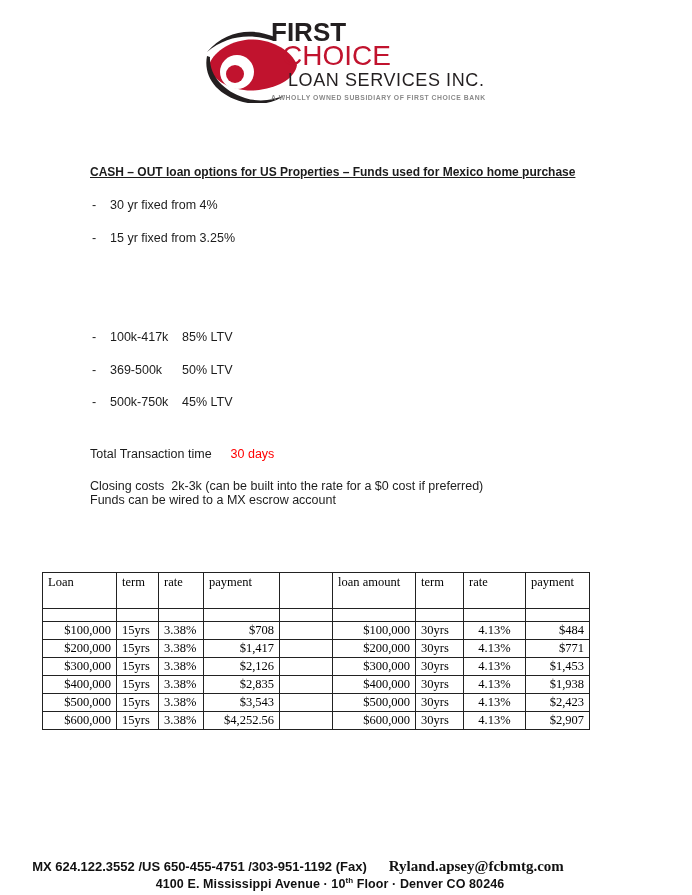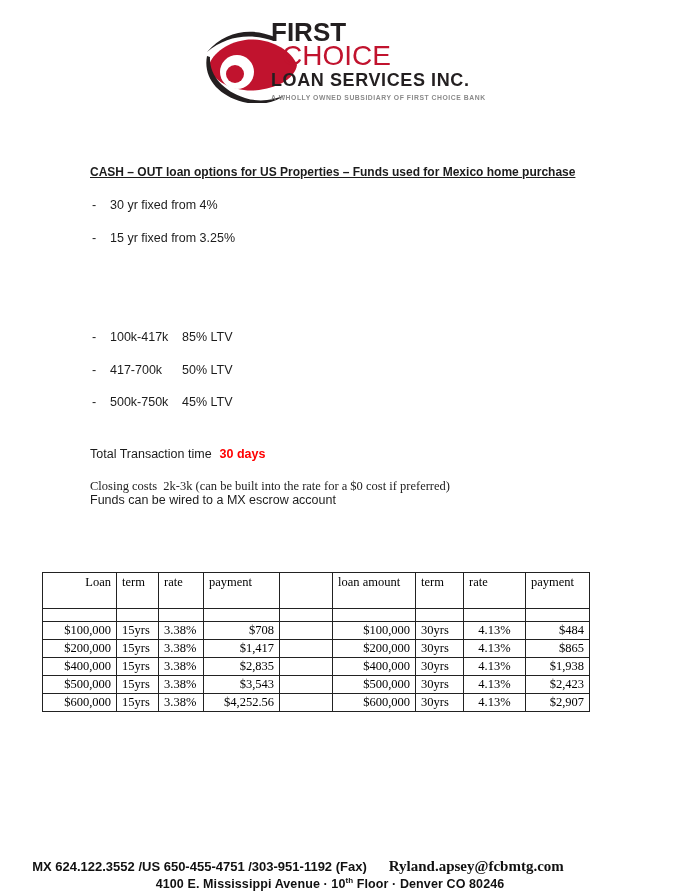--- a/index.html
+++ b/index.html
@@ -7,48 +7,48 @@
   .page {
     position:relative; width:692px; height:895px; background:#ffffff;
     font-family:"Liberation Sans", sans-serif; color:#1c1c1c; overflow:hidden;padding-left:28px;
   }
 
   
   .logo-icon { position:absolute; left:203px; top:25px; }
   .logo-text { position:absolute; left:271px; top:20px; line-height:1; }
   .logo-word1 { font-size:26px; font-weight:bold; color:#231f20; letter-spacing:0px; line-height:24px; }
   .logo-word2 { font-size:28px; font-weight:normal; color:#c1132e; letter-spacing:0px; line-height:24px; margin-left:11px; }
-  .logo-word3 { font-size:18px; font-weight:bold; color:#231f20; letter-spacing:0.6px; line-height:21px; margin-top:2px; }
+  .logo-word3 { font-size:18px; font-weight:normal; color:#231f20; letter-spacing:0.6px; line-height:21px; margin-top:2px;margin-left:17px; }
   .logo-tagline { font-size:6.8px; font-weight:bold; color:#8a8a8a; letter-spacing:0.55px; margin-top:4px; }
 
   
   .line { position:absolute; left:90px; font-size:12.5px; line-height:16px; color:#1c1c1c; }
   .heading { top:164px; font-weight:bold; font-size:12px; text-decoration:underline; }
   .bullet { left:92px; display:flex; }
   .bullet .dash { width:18px; flex:0 0 18px; }
   .range { display:inline-block; width:72px; }
   .red { color:#ff0000; }
-  .val-gap { margin-left:8px;font-weight:bold; }
+  .val-gap { margin-left:19px; }
   .ltv-gap { margin-left:17px; }
-  .keep-spaces { white-space:pre-wrap;font-family:Liberation Serif, serif; }
+  .keep-spaces { white-space:pre-wrap; }
 
   
   .loan-table {
     position:absolute; left:42px; top:572px;
     border-collapse:collapse; table-layout:fixed;
     font-family:"Liberation Serif", serif; font-size:12.5px; color:#000000;
   }
   .loan-table th, .loan-table td {
     border:1px solid #222222; padding:0 5px; overflow:hidden; white-space:nowrap;
   }
   .loan-table thead th {
     font-weight:normal; text-align:left; vertical-align:top;
     height:33px; padding-top:2px; white-space:normal; line-height:15px;
   }
-  .loan-table thead th:nth-child(1) { text-align:right;margin-left:26px; }
+  .loan-table thead th:nth-child(1) { text-align:left;margin-left:26px; }
   .loan-table tr.spacer-row td { height:12px; }
   .loan-table tbody tr.data-row td { height:17px; }
   .loan-table tbody td:nth-child(1),
   .loan-table tbody td:nth-child(4),
   .loan-table tbody td:nth-child(6),
   .loan-table tbody td:nth-child(9) { text-align:right; }
   .loan-table tbody td:nth-child(8) { text-align:center; }
 
   
   .footer-line1 {
@@ -95,21 +95,21 @@
   </div>
 
 
   <div class="line bullet" style="top:329px;">
     <span class="dash">-</span>
     <span class="range">100k-417k</span>
     <span>85% LTV</span>
   </div>
   <div class="line bullet" style="top:362px;">
     <span class="dash">-</span>
-    <span class="range">417-700k</span>
+    <span class="range">369-500k</span>
     <span>50% LTV</span>
   </div>
   <div class="line bullet" style="top:394px;">
     <span class="dash">-</span>
     <span class="range">500k-750k</span>
     <span>45% LTV</span>
   </div>
 
   <div class="line" style="top:446px;">
     <span>Total Transaction time</span><span class="red val-gap">30 days</span>
@@ -167,21 +167,32 @@
         </tr>
         <tr class="data-row">
           <td>$200,000</td>
           <td>15yrs</td>
           <td>3.38%</td>
           <td>$1,417</td>
           <td></td>
           <td>$200,000</td>
           <td>30yrs</td>
           <td>4.13%</td>
-          <td>$865</td>
+          <td>$771</td>
+        </tr>
+        <tr class="data-row">
+          <td>$300,000</td>
+          <td>15yrs</td>
+          <td>3.38%</td>
+          <td>$2,126</td>
+          <td></td>
+          <td>$300,000</td>
+          <td>30yrs</td>
+          <td>4.13%</td>
+          <td>$1,453</td>
         </tr>
         <tr class="data-row">
           <td>$400,000</td>
           <td>15yrs</td>
           <td>3.38%</td>
           <td>$2,835</td>
           <td></td>
           <td>$400,000</td>
           <td>30yrs</td>
           <td>4.13%</td>

